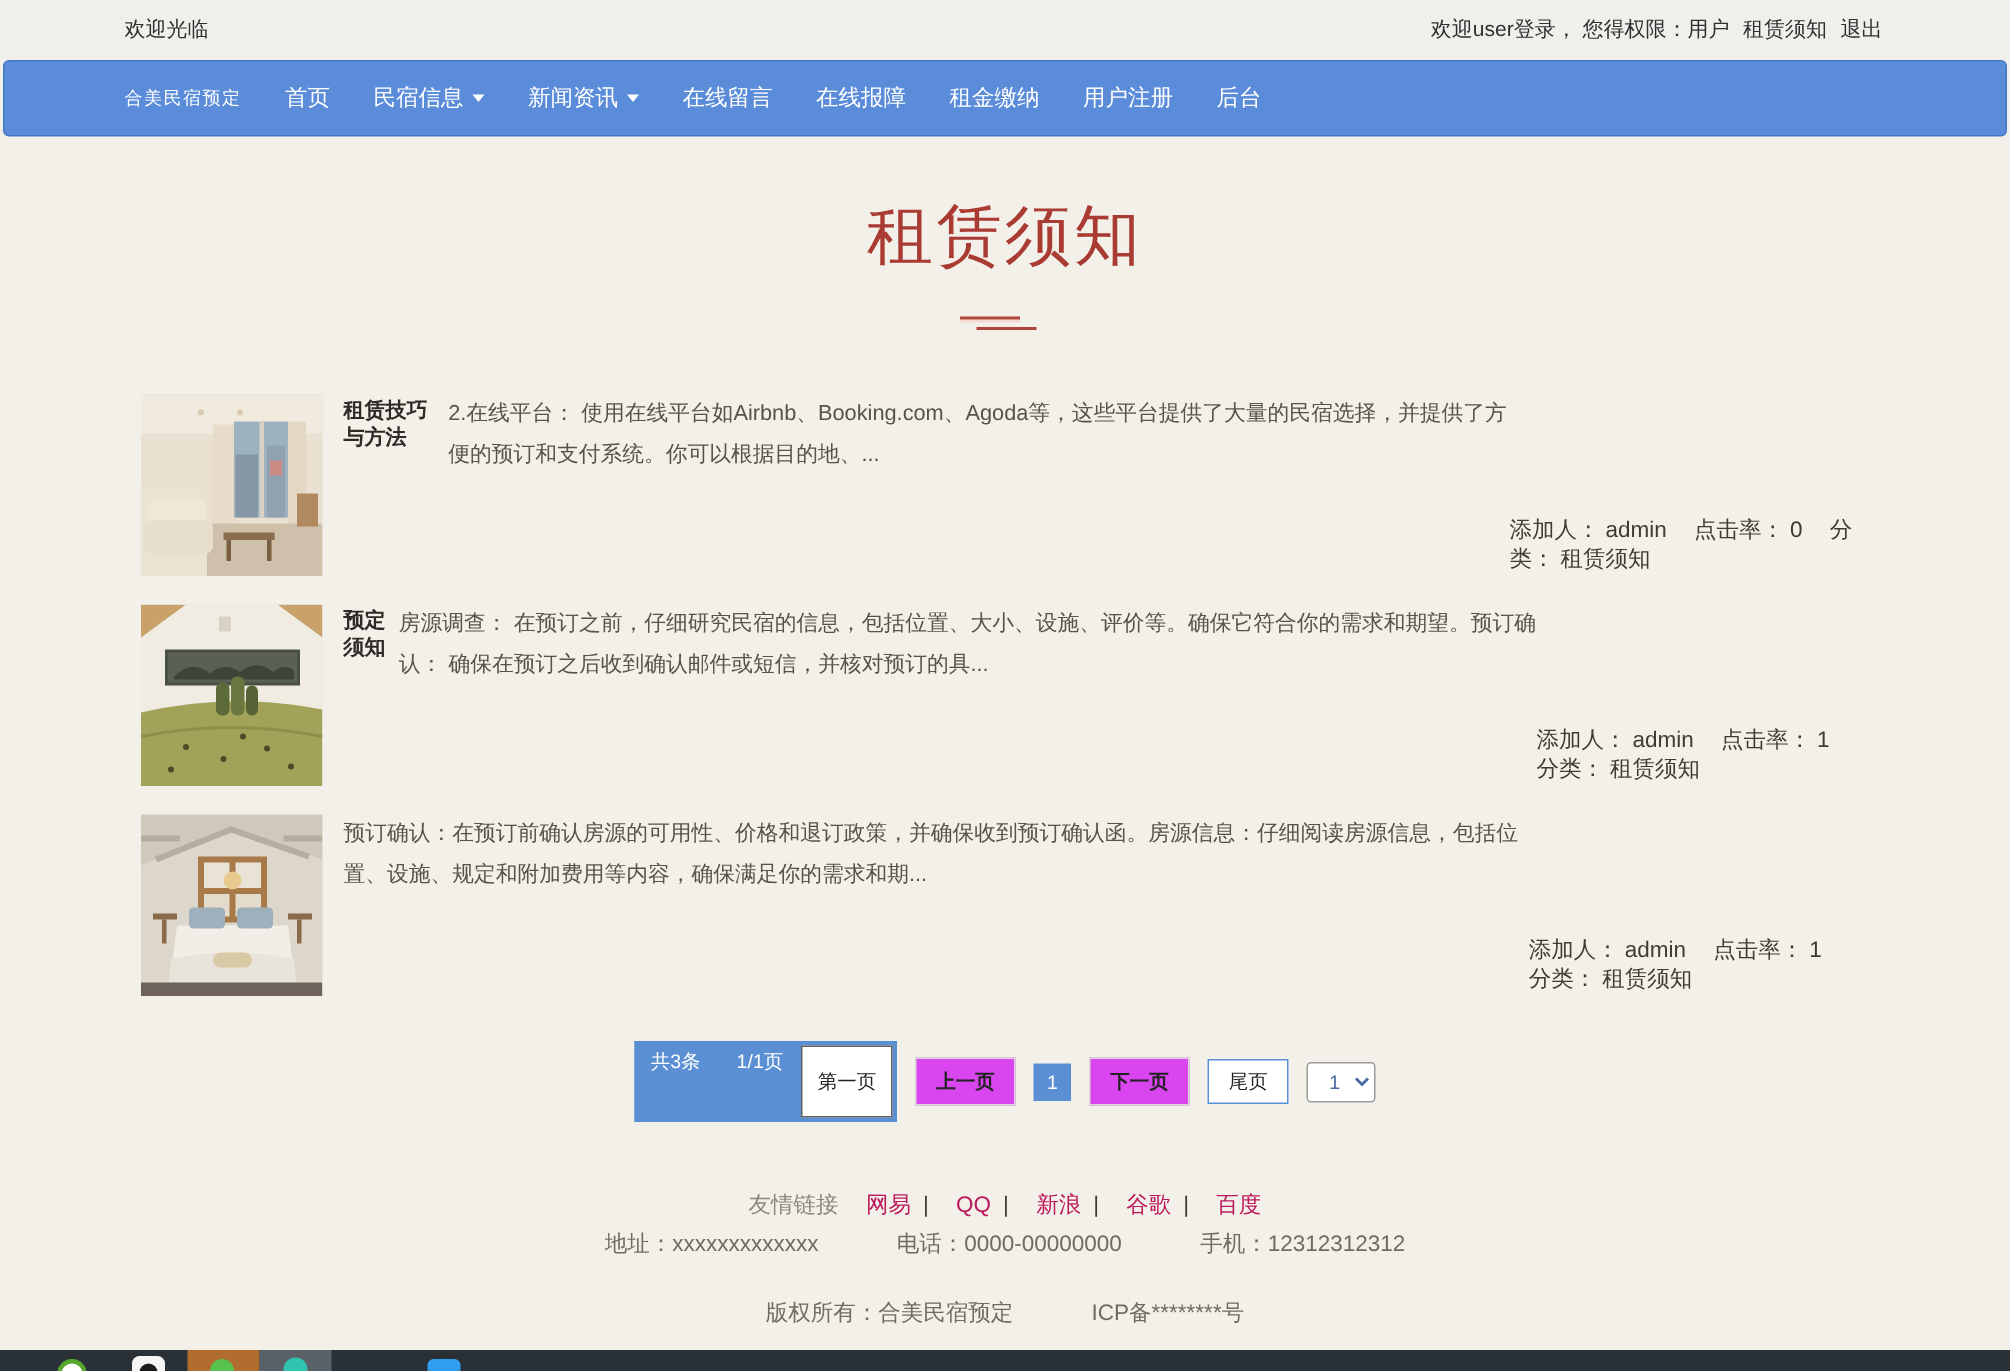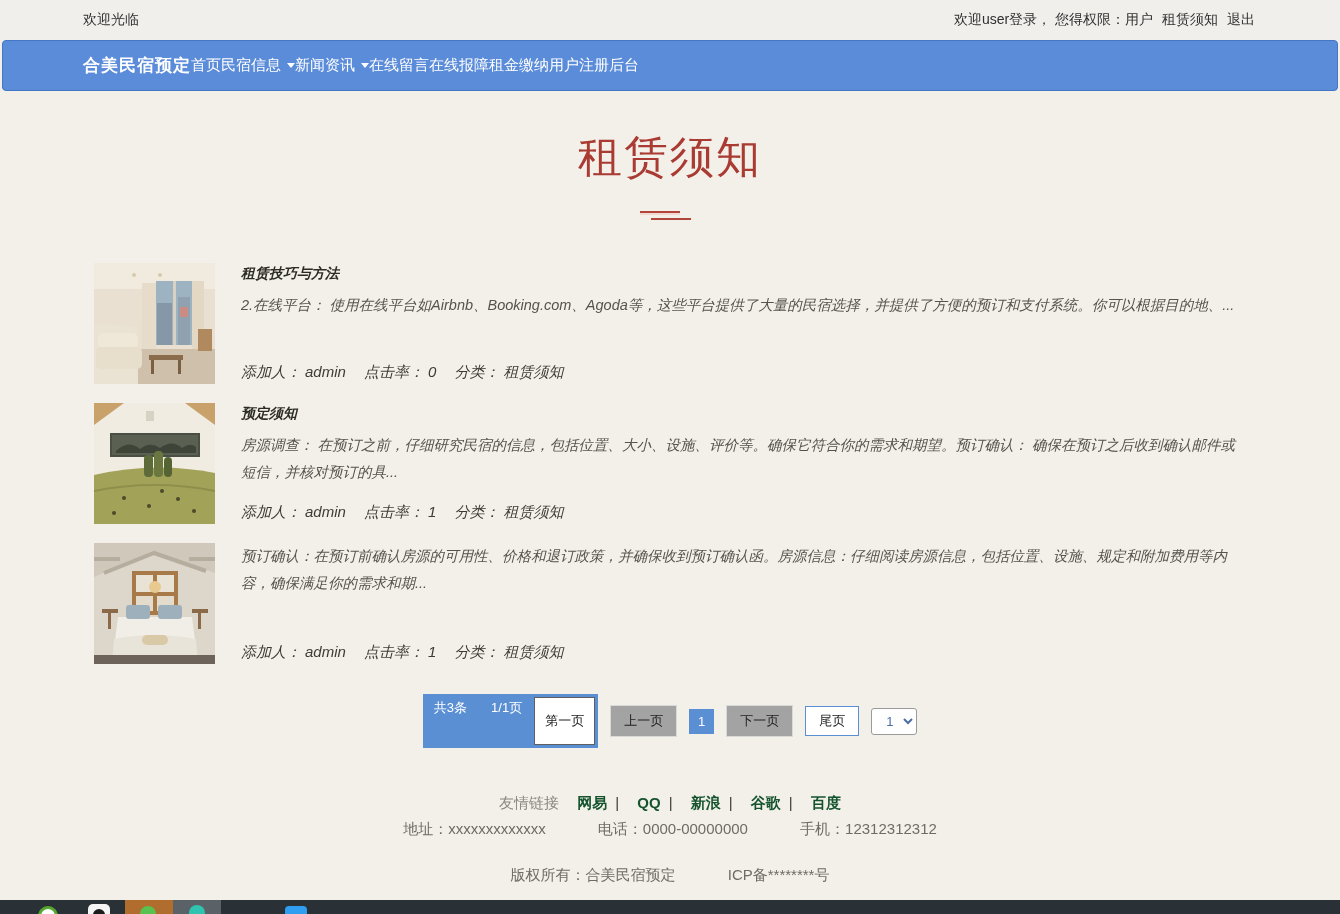--- a/index.html
+++ b/index.html
@@ -24,23 +24,23 @@
   .topbar-right a { color:#2f2f2f; text-decoration:none; cursor:pointer; }
 
   
   .navbar {
     margin:0 2px; height:51px;
     background:#5b8cd9; border:1px solid #4377c6; border-radius:4px;
     display:flex; align-items:center;
     padding-left:80px;
     color:#fff;
   }
-  .brand { font-size:17px; letter-spacing:1px; cursor:pointer;font-weight:bold; }
+  .brand { font-size:12px; letter-spacing:1px; cursor:pointer; }
   .nav-item {
-    font-size:15px; cursor:pointer;
+    margin-left:29px; font-size:15px; cursor:pointer;
     display:flex; align-items:center; white-space:nowrap;
   }
   .caret {
     width:0; height:0; margin-left:6px;
     border-left:4px solid transparent; border-right:4px solid transparent;
     border-top:5px solid #fff;
   }
 
   
   .page-title {
@@ -59,22 +59,22 @@
   .article-list { margin:40px 94px 0; }
   .article {
     display:flex; align-items:stretch; margin-bottom:19px; min-height:121px;
   }
   .article-thumb {
     width:121px; height:121px; flex:0 0 121px;
     overflow:hidden; cursor:pointer; background:#ddd;
   }
   .article-thumb svg { display:block; }
   .article-body {
-    flex:1; padding-left:26px;
-    display:flex; flex-direction:column;font-style:italic;
+    flex:1; padding-left:14px;
+    display:flex; flex-direction:row;
   }
   .article-title { font-size:14px; font-weight:bold; color:#2d2b25; margin:2px 0 9px; cursor:pointer; }
   .article-excerpt {
     font-size:14.5px; color:#55534a; line-height:1.85; margin:0; max-width:1030px;
   }
   .article-meta { margin-top:auto; padding-bottom:2px; font-size:15px; color:#3d3b34; }
   .article-meta .m-group { margin-right:14px; }
   .article-meta .m-val { margin-left:4px; }
 
   
@@ -85,37 +85,37 @@
   }
   .pg-summary {
     display:flex; align-items:stretch; border:1px solid #5b8fd4; background:#5b8fd4;
   }
   .pg-counts { color:#fff; padding:4px 10px; display:flex; gap:24px; align-items:flex-start; }
   .pg-first {
     background:#fff; color:#222; border:1px solid #5f5f5f;
     margin:2px; padding:14px 10px; cursor:pointer; display:flex; align-items:center;
   }
   .pg-btn {
-    background:#a3a3a3; color:#222; padding:6px 13px; cursor:pointer; border:1px solid #d9d9d8;
+    background:#d946ef; color:#222; padding:6px 13px; cursor:pointer; border:1px solid #d9d9d8;font-weight:bold;
   }
   .pg-current {
     background:#5b8fd4; color:#fff; width:25px; height:25px;
     display:flex; align-items:center; justify-content:center; cursor:default;
   }
   .pg-last { background:#fff; border:1px solid #5b8fd4; color:#222; padding:5px 13px; cursor:pointer;text-align:right; }
   .pg-select {
     width:46px; height:27px; border:1px solid #9b9b9b; border-radius:3px;
     background:#fff; font-size:13px; color:#4a6ea5; padding-left:10px;
     font-family:"Liberation Sans", sans-serif;
   }
 
   
   .footer { margin-top:46px; text-align:center; font-size:15px; color:#6e6c64; }
   .friend-links { color:#8a8880; }
-  .friend-links .flink { color:#14532d; font-weight:bold; text-decoration:none; margin-left:14px; cursor:pointer;margin-top:20px; }
+  .friend-links .flink { color:#be185d; font-weight:normal; text-decoration:none; margin-left:14px; cursor:pointer;margin-top:20px; }
   .friend-links .sep { color:#3d3b34; margin-left:8px; font-weight:normal; }
   .contact-line { margin-top:7px; }
   .contact-line .seg { margin:0 24px; }
   .copyright-line { margin-top:27px; }
   .copyright-line .seg { margin:0 24px; }
 
   
   .taskbar {
     position:absolute; left:0; bottom:0; width:1340px; height:14px;
     background:#2a3136; overflow:hidden;

